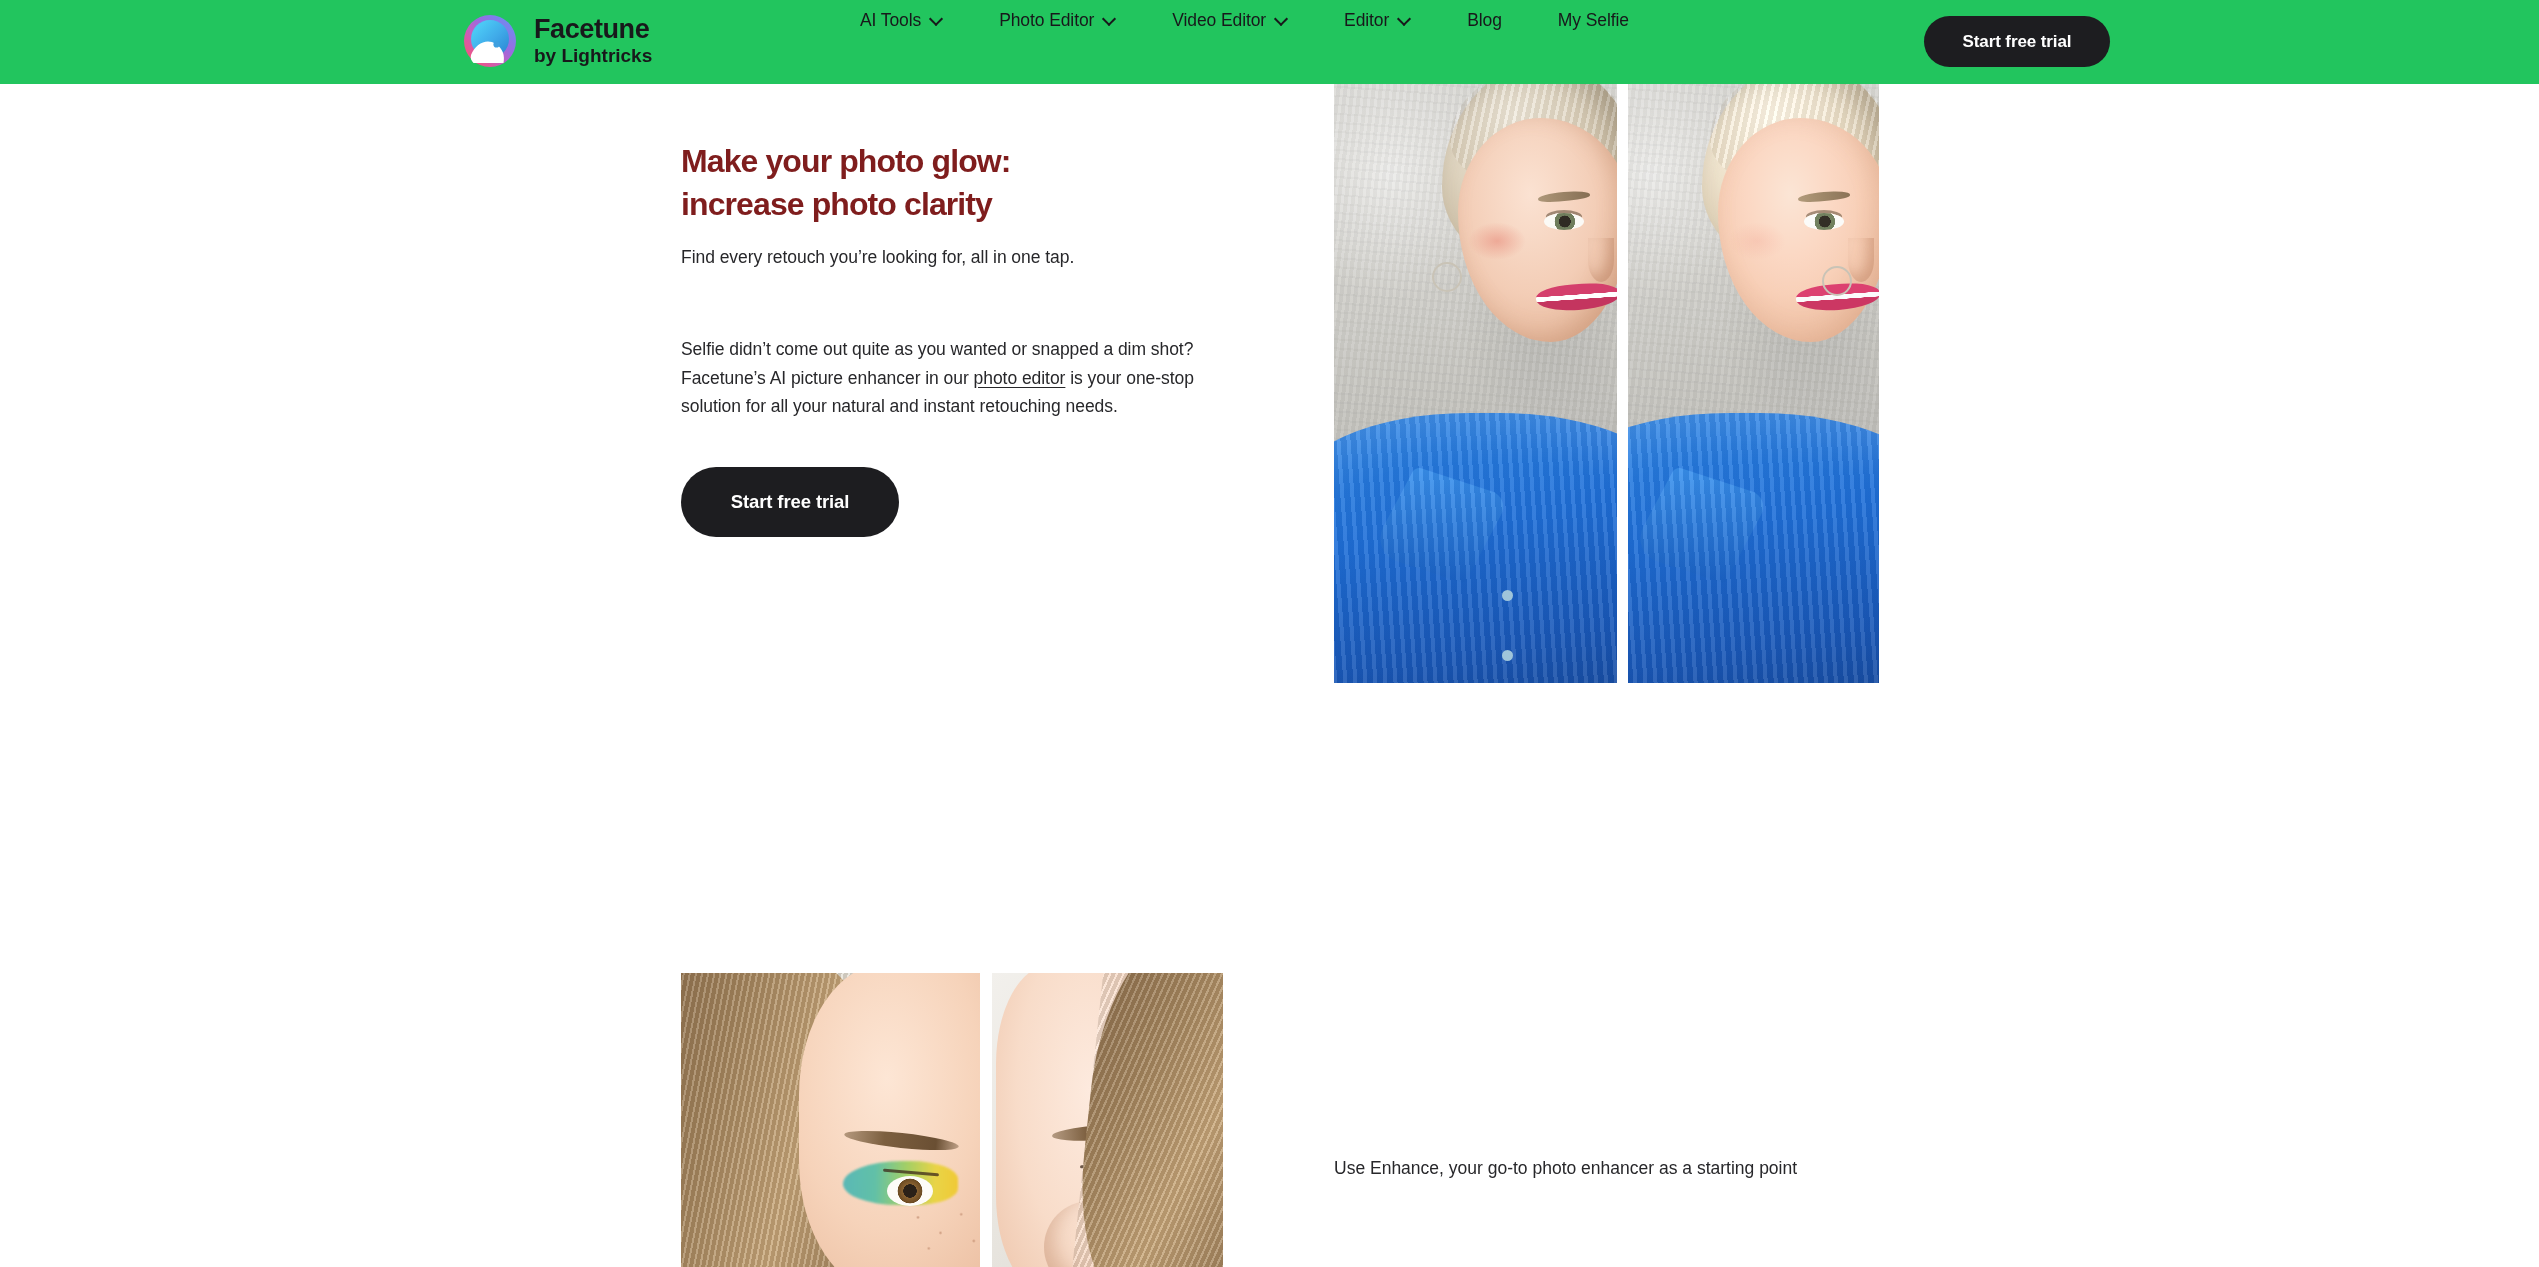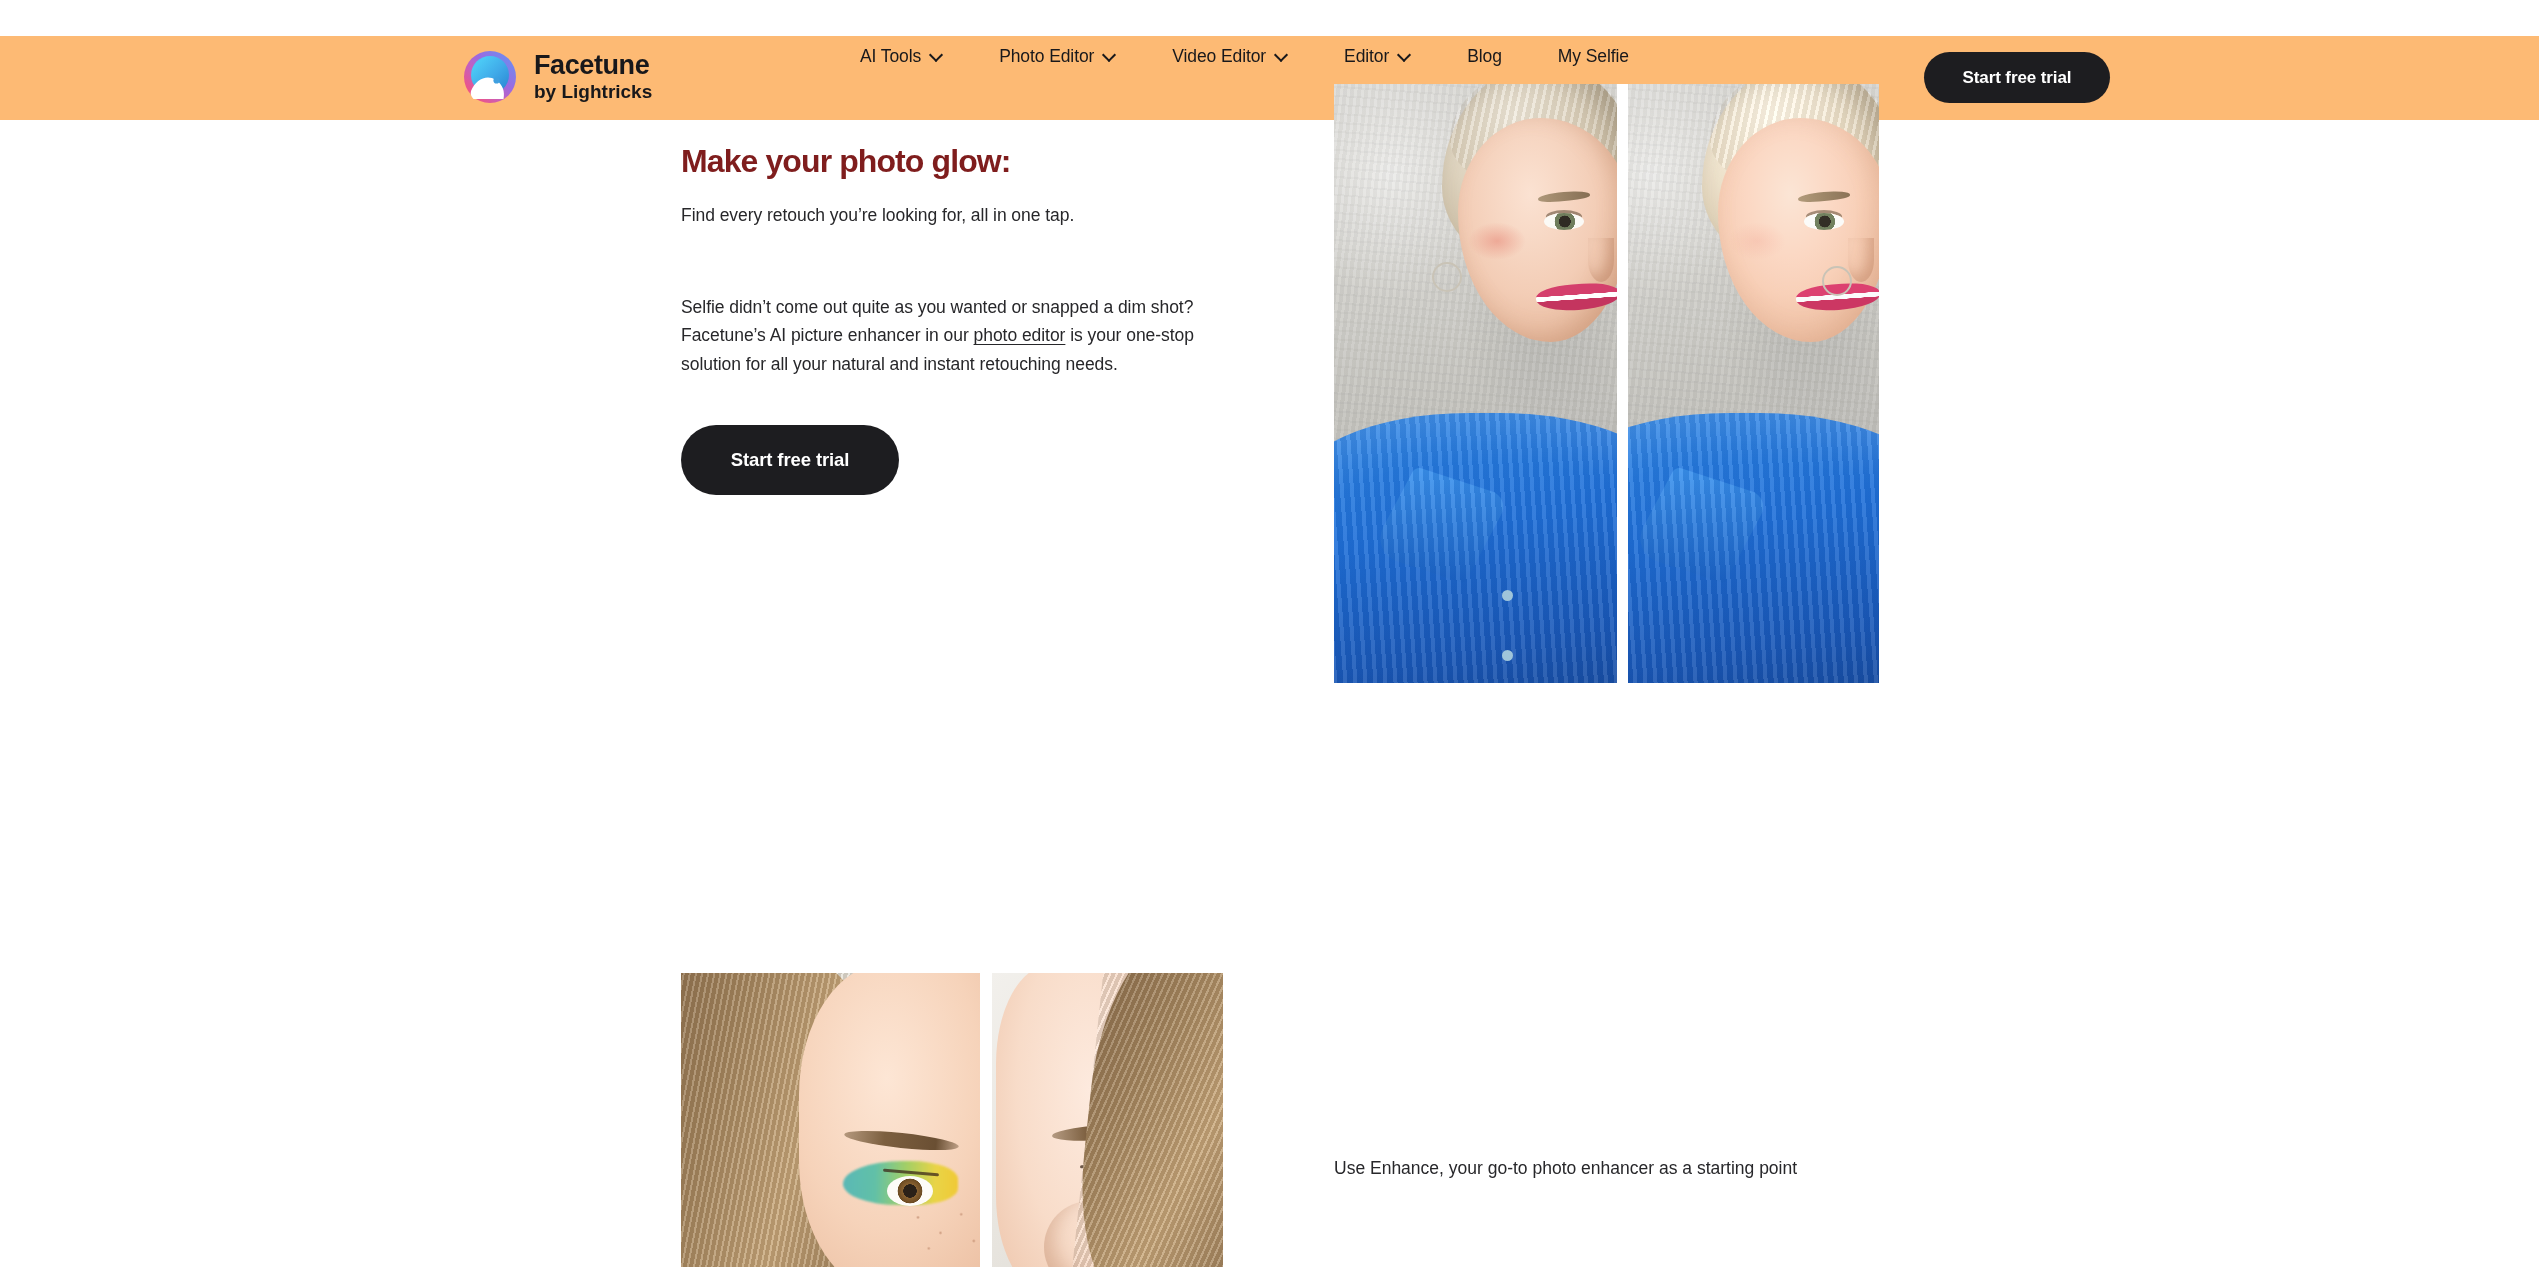--- a/index.html
+++ b/index.html
@@ -17,24 +17,23 @@
     color: #1d1d1f;
     -webkit-font-smoothing: antialiased;
   }
 
   
   .site-header {
     position: absolute;
     top: 0; left: 0;
     width: 2539px;
     height: 84px;
-    background: #fdba74;
+    background: #22c55e;
     display: flex;
     align-items: center;
-    margin-top: 36px;
   }
 
   .brand {
     position: absolute;
     left: 460px;
     top: 11px;
     display: flex;
     align-items: center;
     gap: 14px;
     text-decoration: none;
@@ -501,20 +500,21 @@
       <span>My Selfie</span>
     </a>
   </nav>
 
   <button class="cta-header">Start free trial</button>
 </header>
 
 <section class="hero-copy">
   <h1 class="hero-title">
     <span>Make your photo glow:</span><br>
+    <span>increase photo clarity</span>
   </h1>
 
   <p class="hero-para hero-para-2">Find every retouch you’re looking for, all in one tap.</p>
 
   <p class="hero-para hero-para-1"><span>Selfie didn’t come out quite as you wanted or snapped a dim shot? Facetune’s AI picture enhancer in our </span><a class="inline-link" href="#">photo editor</a><span> is your one-stop solution for all your natural and instant retouching needs.</span></p>
 
   <button class="cta-hero">Start free trial</button>
 </section>
 
 <figure class="hero-media">

